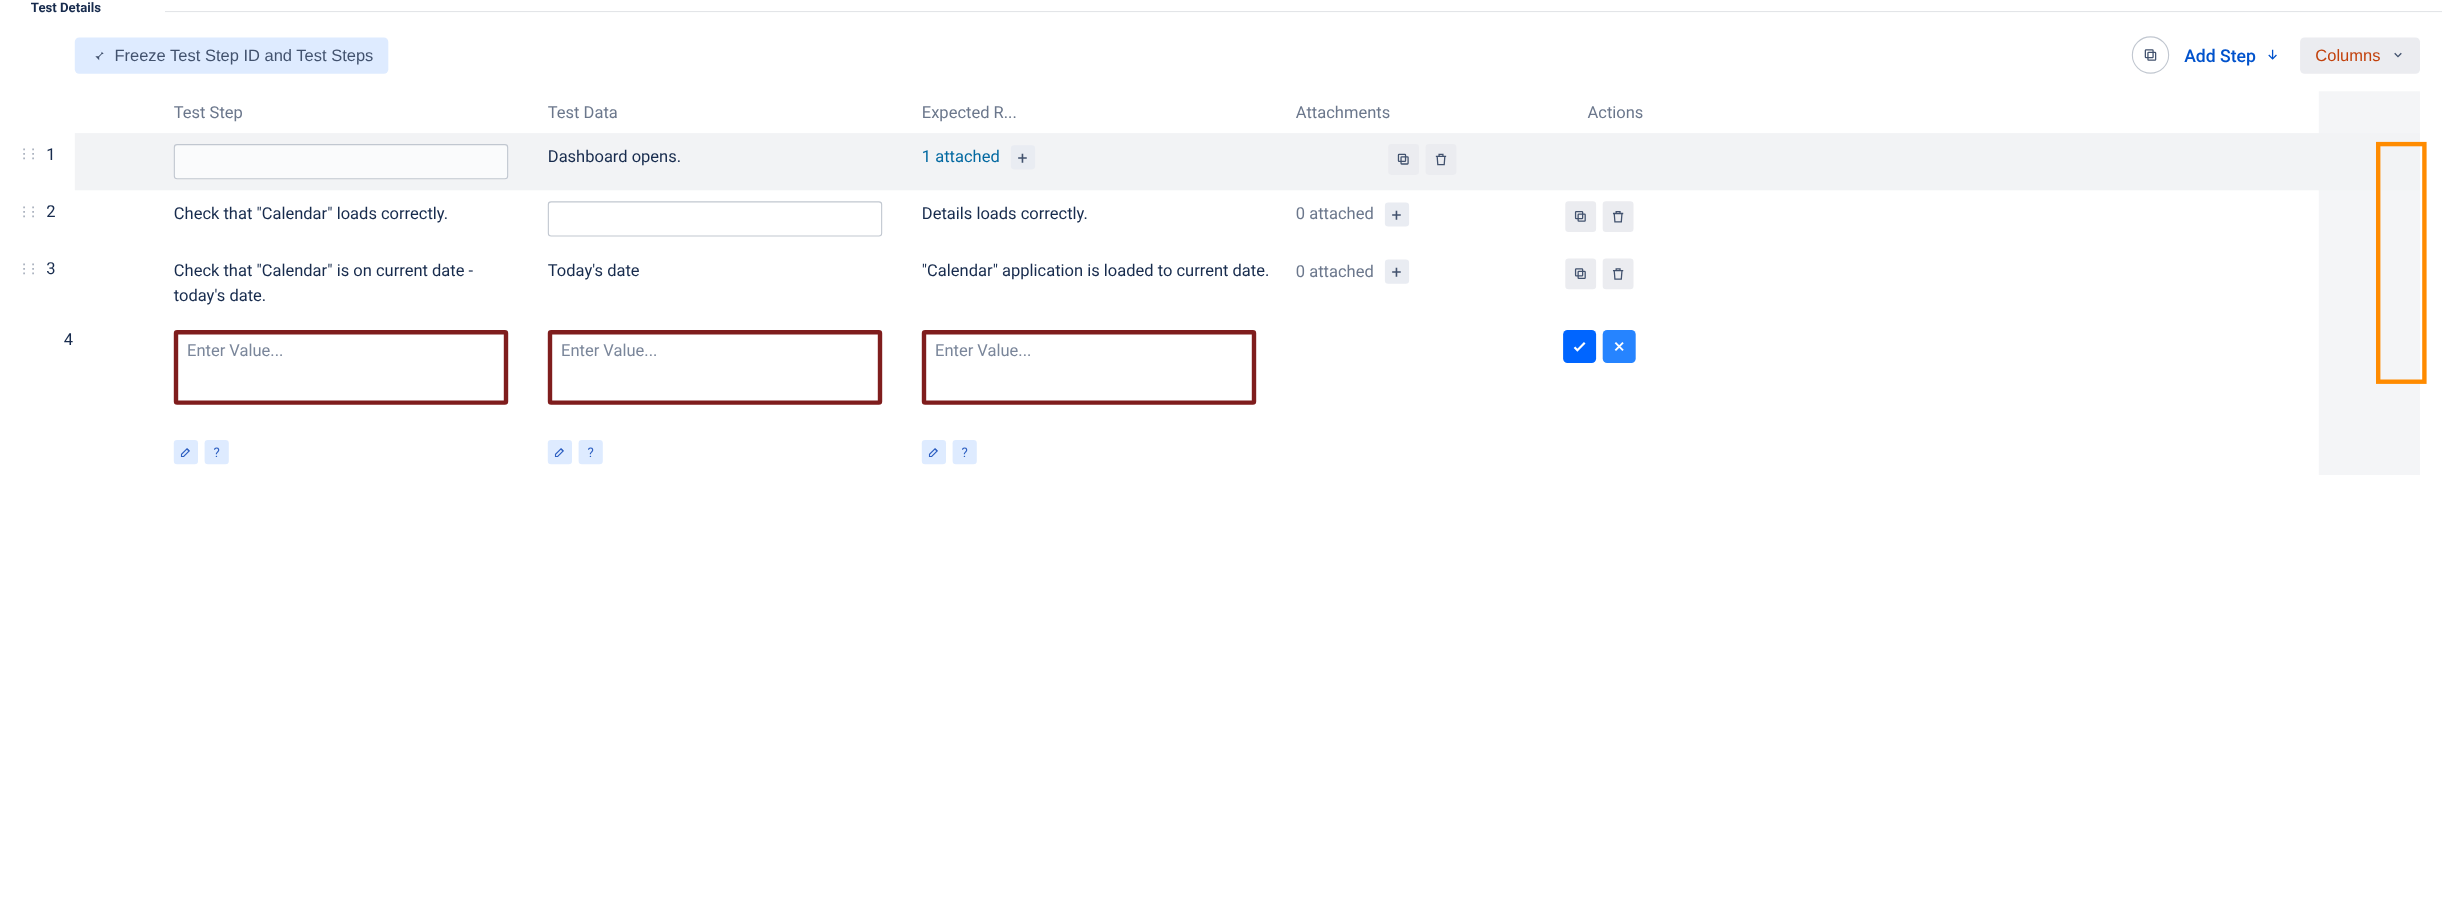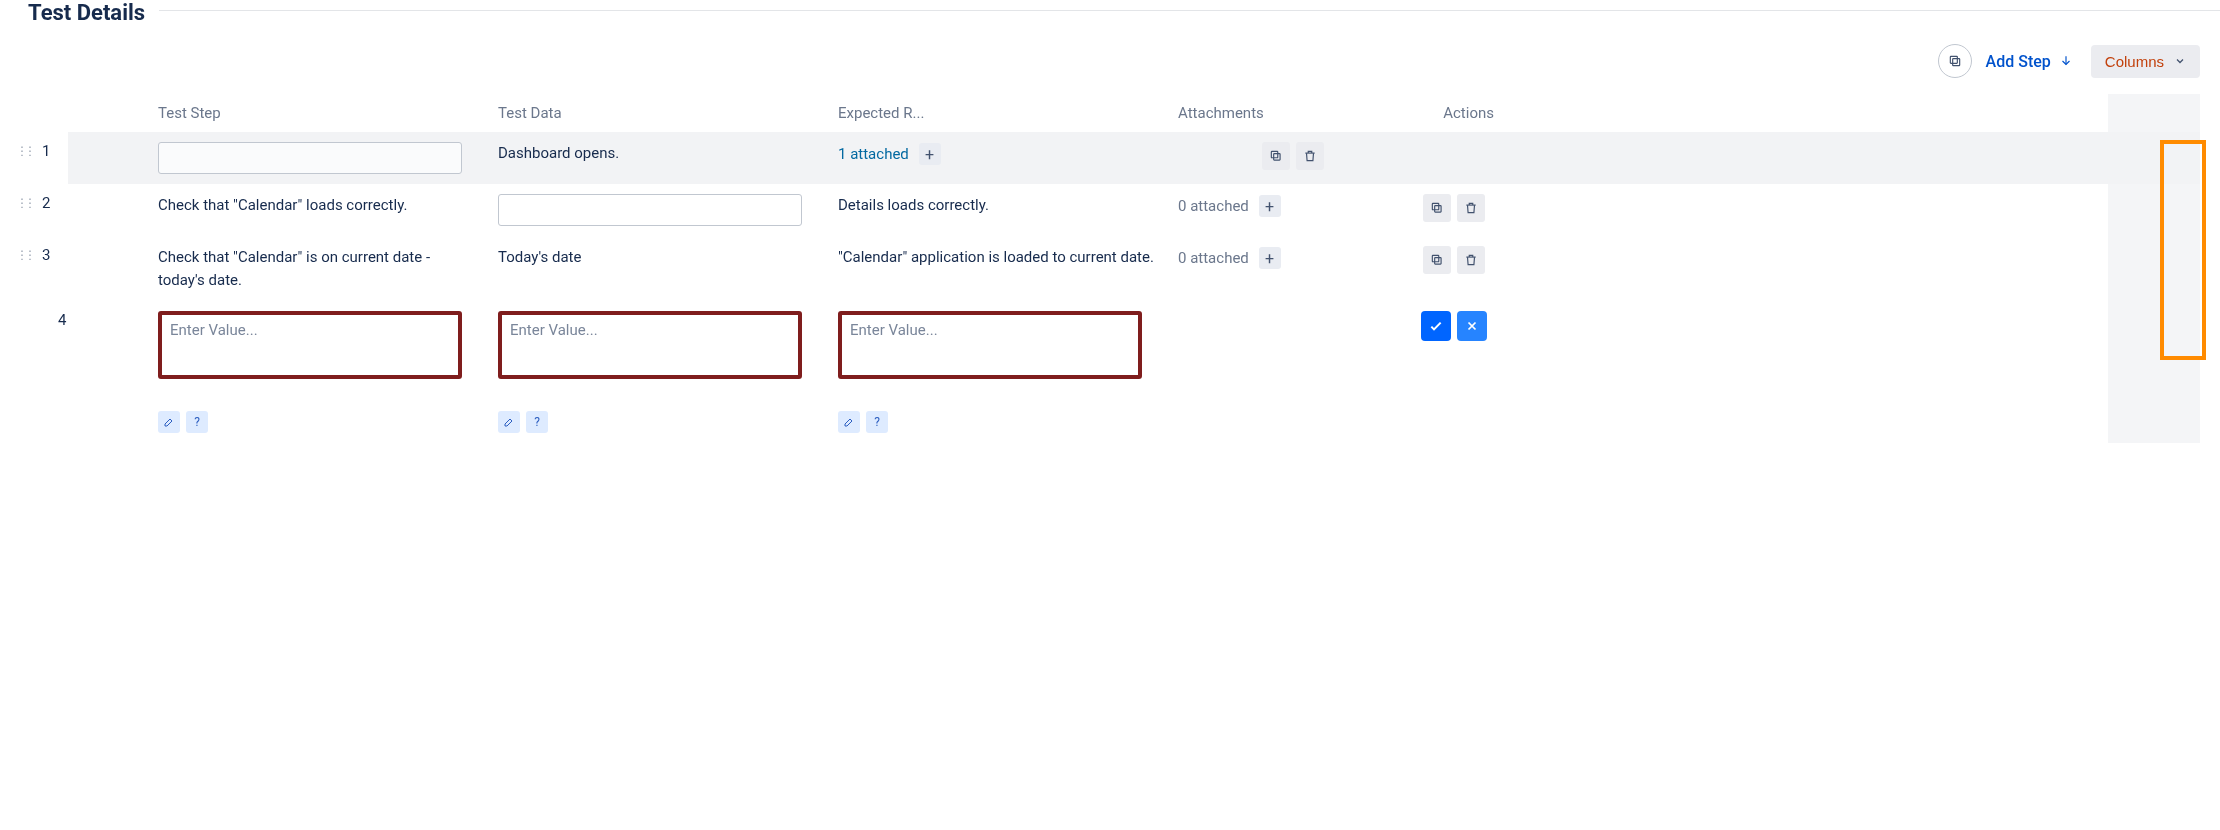--- a/index.html
+++ b/index.html
@@ -12,21 +12,21 @@
   }
   .section-divider {
     display: flex;
     align-items: center;
     padding: 0 0 6px 28px;
     border-bottom: 1px solid transparent;
     position: relative;
   }
   .section-divider .title {
     font-weight: 700;
-    font-size: 22px;
+    font-size: 12px;
     color: #172B4D;
     padding-right: 14px;
     background: #fff;
     position: relative;
     z-index: 1;
   }
   .section-divider::after {
     content: "";
     position: absolute;
     left: 150px;
@@ -219,20 +219,28 @@
   svg { display:block; }
 </style>
 </head>
 <body>
 
 <div class="section-divider">
   <span class="title">Test Details</span>
 </div>
 
 <div class="toolbar">
+  <button class="pill-btn">
+    <span>
+      <svg width="14" height="14" viewBox="0 0 24 24" fill="none" stroke="#42526E" stroke-width="2.2">
+        <path d="M14 3l7 7-3 1-4 4 0 5-3-3-6 6 6-6-3-3 5 0 4-4 1-3z" fill="#42526E" stroke="none"></path>
+      </svg>
+    </span>
+    <span>Freeze Test Step ID and Test Steps</span>
+  </button>
 
   <div class="spacer"></div>
 
   <span class="circle-btn">
     <span>
       <svg width="14" height="14" viewBox="0 0 24 24" fill="none" stroke="#42526E" stroke-width="2">
         <rect x="8" y="8" width="12" height="12" rx="1"></rect>
         <rect x="4" y="4" width="12" height="12" rx="1"></rect>
       </svg>
     </span>

